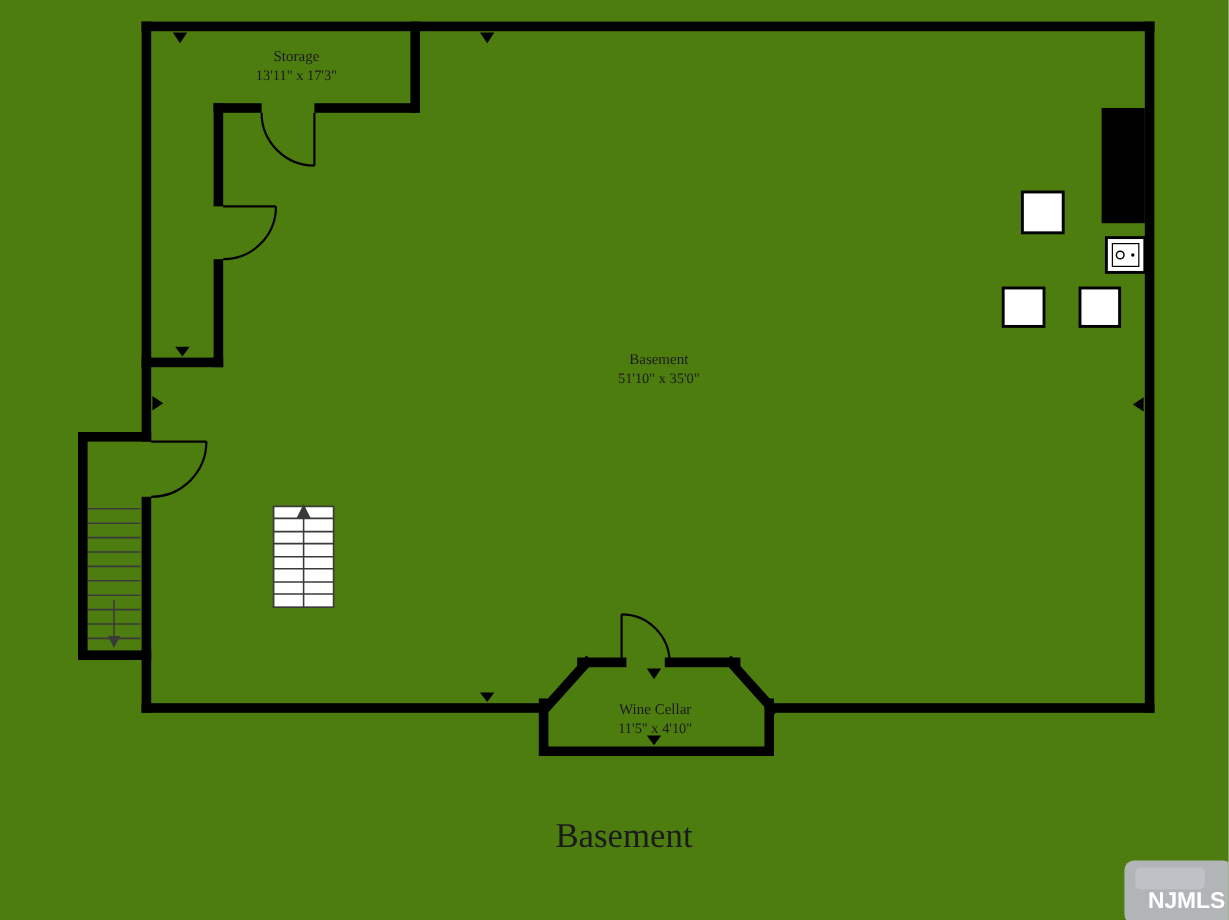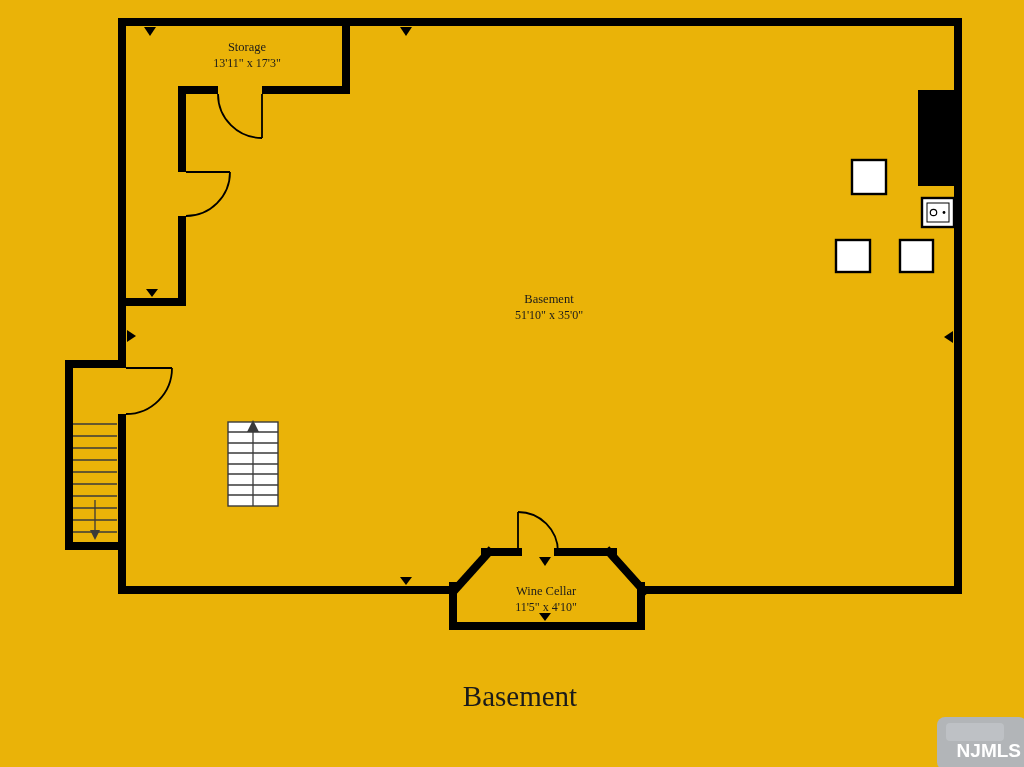--- a/index.html
+++ b/index.html
@@ -1,16 +1,16 @@
 <!DOCTYPE html>
 <html><head>
 <meta charset="utf-8">
 <style>
   html,body{margin:0;padding:0;background:#ffffff;}
-  .page{position:relative;width:1024px;height:767px;background:#eab308;overflow:hidden;}
+  .page{position:relative;width:1024px;height:767px;background:#4d7c0f;overflow:hidden;}
   svg{display:block;}
   svg text{font-family:"Liberation Serif","DejaVu Serif",serif;fill:#1b1b1b;}
   .room-name{font-size:12.5px;}
   .room-dims{font-size:12px;}
   .floor-title{font-size:29px;}
   .watermark-text{font-family:"Liberation Sans","DejaVu Sans",sans-serif;font-weight:bold;font-size:19px;fill:#ffffff;}
   .wall{fill:#000000;}
   .thinline{stroke:#3a3a3a;stroke-width:1.3;fill:none;}
   .doorline{stroke:#000000;stroke-width:1.8;fill:none;}
 </style>

